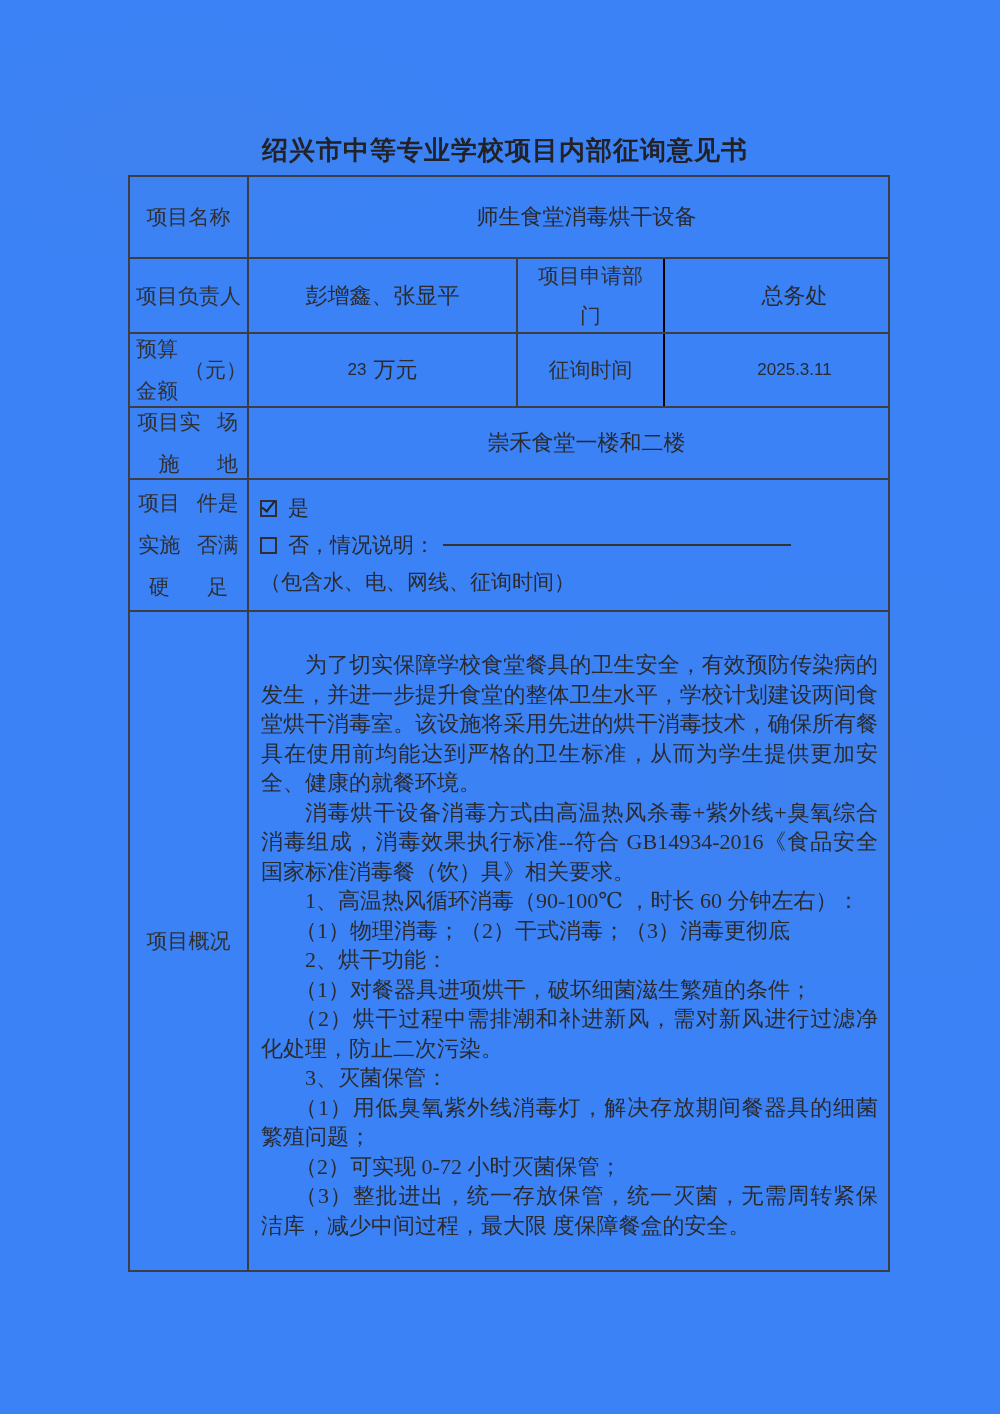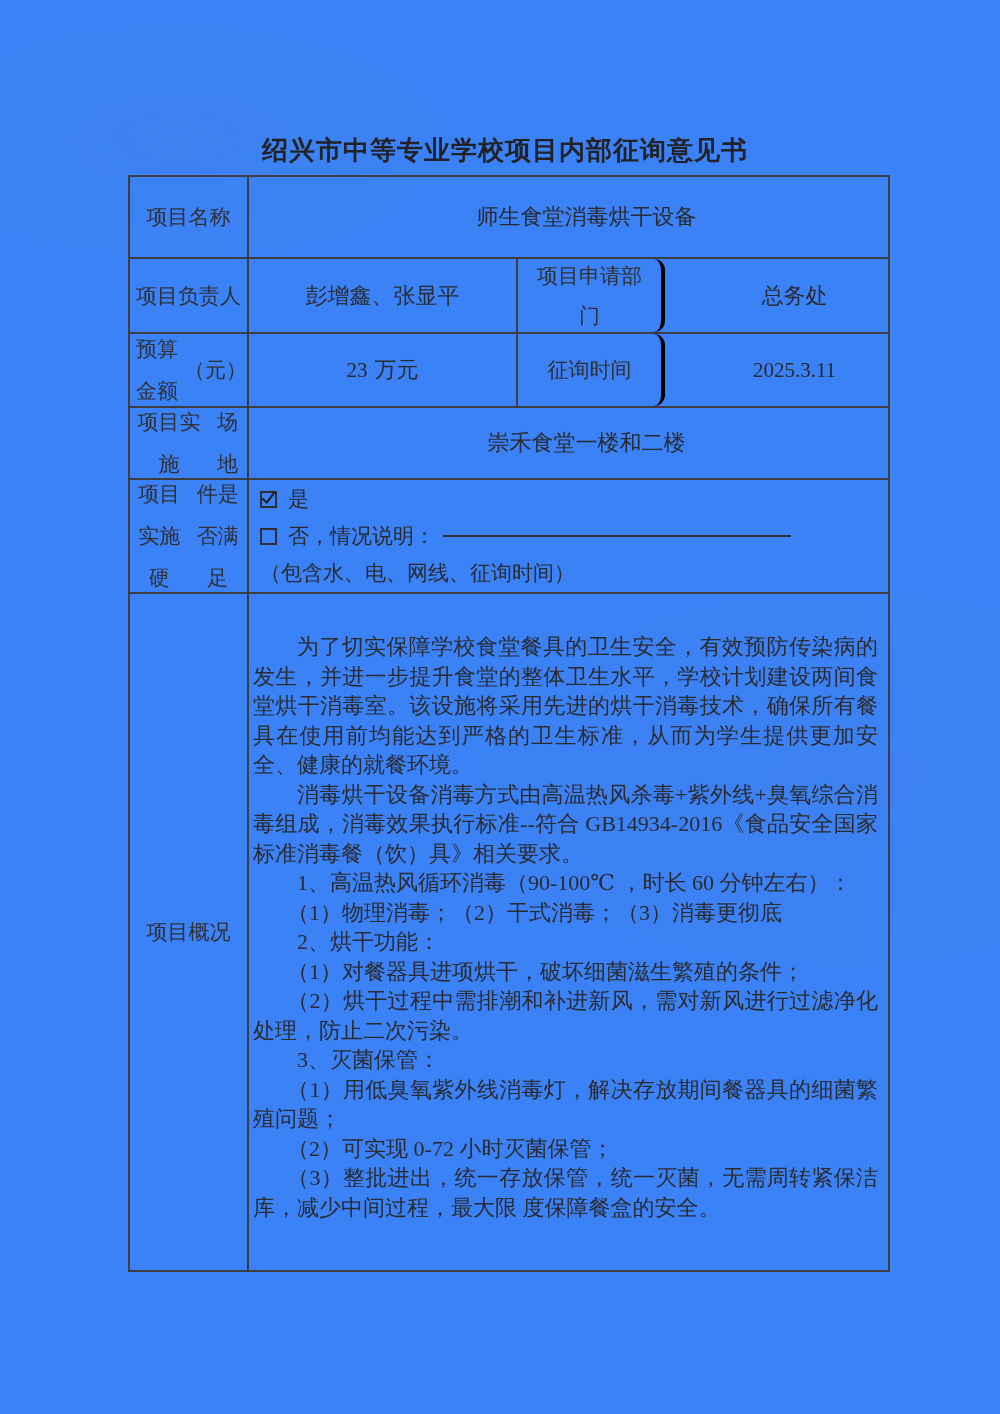--- a/index.html
+++ b/index.html
@@ -21,34 +21,34 @@
     text-align:center; font-family:"Liberation Sans","DejaVu Sans",sans-serif;
     font-weight:bold; font-size:26px; letter-spacing:1px; color:#222226;
   }
   .form-table{
     position:absolute; top:175px; left:128px; width:762px; height:1097px;
     border:2px solid #3d3d42; display:flex; flex-direction:column;
   }
   .tr{ display:flex; border-bottom:2px solid #3d3d42; flex:none; }
   .tr:last-child{ border-bottom:none; flex:1 1 auto; }
   .tr-name{ height:82px; } .tr-leader{ height:75px; } .tr-budget{ height:74px; }
-  .tr-site{ height:72px; } .tr-hardware{ height:114px; }
+  .tr-site{ height:72px; } .tr-hardware{ height:132px; }
   .td{ display:flex; align-items:center; justify-content:center; }
   .td-label{
     width:119px; flex:none; border-right:2px solid #3d3d42;
     flex-direction:row; text-align:center;
     font-size:21px; line-height:42px; color:#303034;
   }
   .td-value{ flex:1 1 auto; font-size:22px; text-align:center;padding-left:36px; }
   .td-mid-value{ width:269px; flex:none; border-right:2px solid #3d3d42; font-size:22px; }
   .td-label2{
-    width:147px; flex:none; border-right:4px solid #000000;
-    flex-direction:column; text-align:left; font-size:21px; line-height:40px; color:#303034;border-radius:11px;
+    width:147px; flex:none; border-right:2px solid #000000;
+    flex-direction:column; text-align:left; font-size:21px; line-height:40px; color:#303034;
   }
-  .num{ font-family:Liberation Serif, serif; font-size:21px; }
+  .num{ font-family:Liberation Sans, sans-serif; font-size:17px; }
   .unit{ margin-left:7px; }
   
   .td-hardware{
     flex:1 1 auto; display:flex; flex-direction:column;
     align-items:flex-start; justify-content:center;
     padding:2px 14px 2px 11px; gap:9px; font-size:21px;
   }
   .opt-line{ display:flex; align-items:center; white-space:nowrap; }
   .cb{
     position:relative; width:17px; height:17px; flex:none;
@@ -62,21 +62,21 @@
     transform:rotate(38deg);
   }
   .fill-line{
     display:inline-block; width:348px; height:2px;
     border-bottom:2px solid #333; margin-left:8px;
   }
   .hw-note{ font-size:21px; }
   
   .td-overview{
     flex:1 1 auto; display:block; text-align:justify;
-    padding:38px 10px 10px 4px; font-size:22px; line-height:29.5px; color:#2b2b2f;
+    padding:38px 10px 10px 12px; font-size:22px; line-height:29.5px; color:#2b2b2f;
   }
   .td-overview p{ margin:0; }
   .ln-para{ text-indent:2em; }
   .ln-num{ text-indent:2em; }
   .ln-paren{ text-indent:1.55em; }
 </style>
 </head>
 <body>
 
 <div class="sheet">

